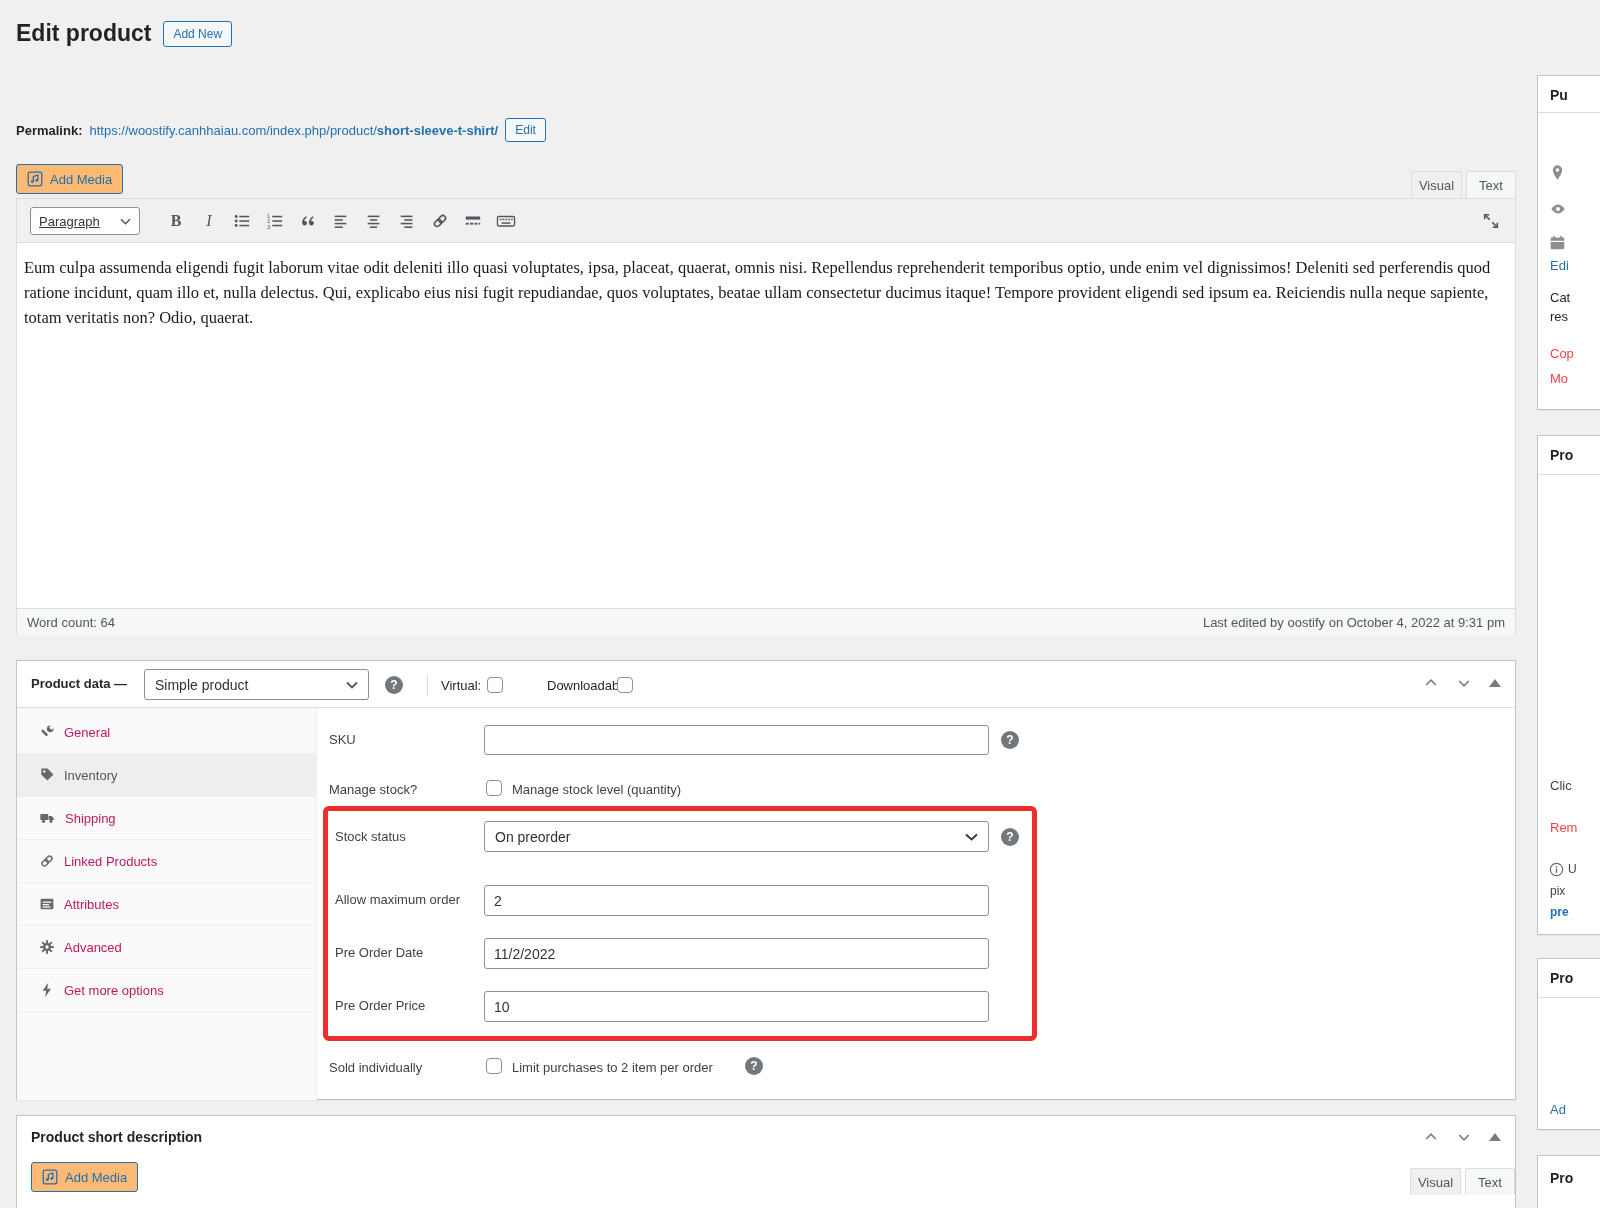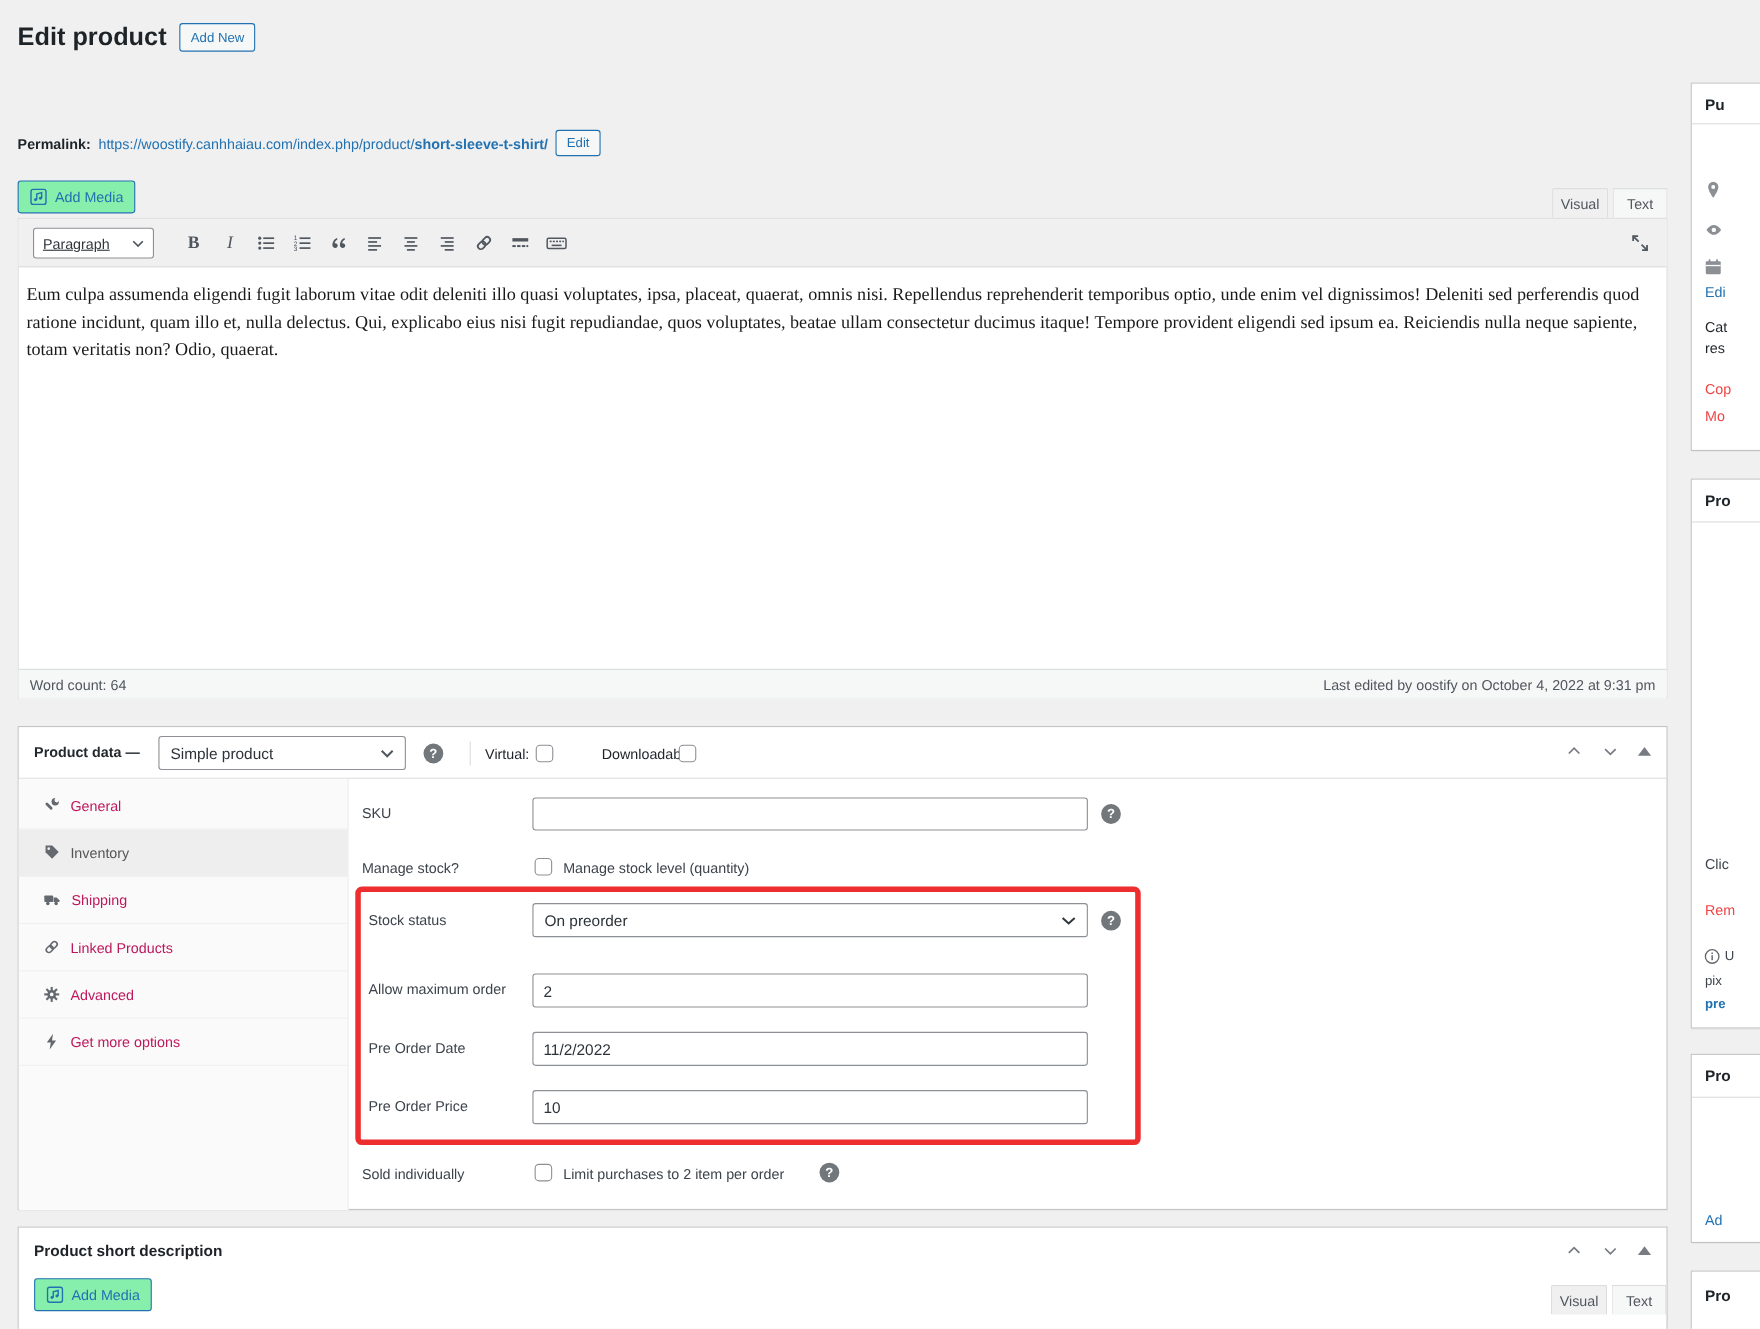--- a/index.html
+++ b/index.html
@@ -3,21 +3,21 @@
 <meta charset="utf-8">
 <style>
   * { margin:0; padding:0; box-sizing:border-box; }
   html,body { width:1600px; height:1208px; overflow:hidden; }
   body { background:#f0f0f1; font-family:"Liberation Sans",sans-serif; font-size:13px; color:#3c434a; }
   .screen { position:relative; width:1600px; height:1208px; overflow:hidden; }
   .abs { position:absolute; }
   .box { position:absolute; background:#fff; border:1px solid #c3c4c7; box-shadow:0 1px 1px rgba(0,0,0,.04); }
 
   
-  .btn-secondary { display:inline-flex; align-items:center; gap:7px; background:#86efac; border:1px solid #2271b1;
+  .btn-secondary { display:inline-flex; align-items:center; gap:7px; background:#fdba74; border:1px solid #2271b1;
     color:#2271b1; border-radius:3px; font-size:13px; padding:0 10px; height:30px; cursor:pointer; white-space:nowrap; }
   .btn-small { display:inline-flex; align-items:center; background:#f6f7f7; border:1px solid #2271b1; color:#2271b1;
     border-radius:3px; font-size:12px; padding:0 9px; height:24px; cursor:pointer; }
 
   h1.page-title { font-size:23px; font-weight:600; color:#1d2327; display:inline-block; }
 
   .title-input { position:absolute; left:16px; top:66px; width:1500px; height:40px; border:1px solid #a7aaad;
     border-radius:4px; background:#fff; font-size:22px; color:#2c3338; padding:0 10px; font-family:"Liberation Sans",sans-serif; }
 
   .permalink-row { position:absolute; left:16px; top:117px; display:flex; align-items:center; gap:7px; height:26px; }
@@ -274,20 +274,29 @@
         <span class="tab-label">Shipping</span>
       </div>
       <div class="wc-tab-item">
         <svg width="16" height="16" viewBox="0 0 20 20">
             <g fill="none" stroke="#646970" stroke-width="1.8" transform="rotate(-45 10 10)">
               <rect x="2.5" y="7" width="8.5" height="6" rx="3"></rect>
               <rect x="9" y="7" width="8.5" height="6" rx="3"></rect>
             </g>
           </svg>
         <span class="tab-label">Linked Products</span>
+      </div>
+      <div class="wc-tab-item">
+        <svg width="16" height="16" viewBox="0 0 20 20" fill="#646970">
+            <rect x="2" y="3.5" width="16" height="13" rx="1.5"></rect>
+            <rect x="4.5" y="7" width="11" height="1.6" fill="#fafafa"></rect>
+            <rect x="4.5" y="10" width="8" height="1.6" fill="#fafafa"></rect>
+            <rect x="4.5" y="13" width="10" height="1.6" fill="#fafafa"></rect>
+          </svg>
+        <span class="tab-label">Attributes</span>
       </div>
       <div class="wc-tab-item">
         <svg width="16" height="16" viewBox="0 0 20 20" fill="#646970">
             <g>
               <rect x="8.8" y="1.5" width="2.4" height="17"></rect>
               <rect x="1.5" y="8.8" width="17" height="2.4"></rect>
               <rect x="8.8" y="1.5" width="2.4" height="17" transform="rotate(45 10 10)"></rect>
               <rect x="8.8" y="1.5" width="2.4" height="17" transform="rotate(-45 10 10)"></rect>
               <circle cx="10" cy="10" r="5"></circle>
               <circle cx="10" cy="10" r="2.1" fill="#fafafa"></circle>

